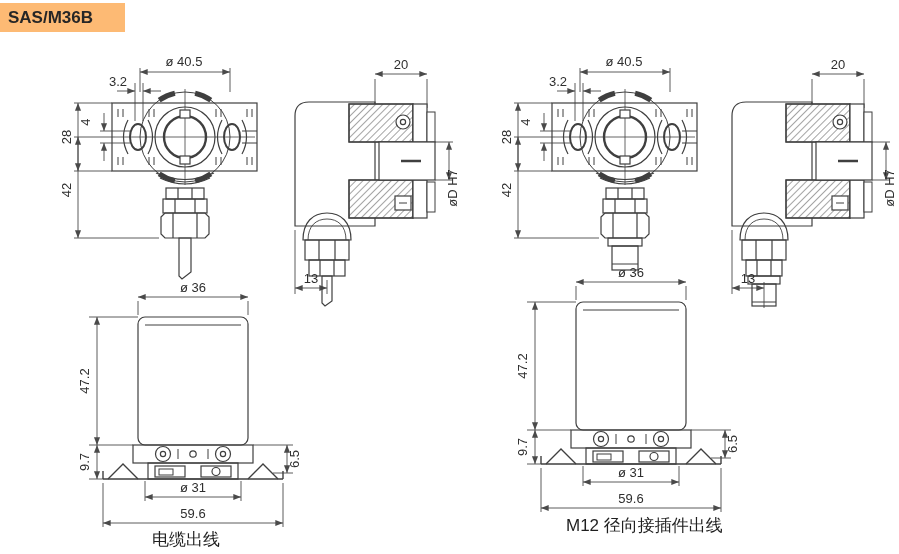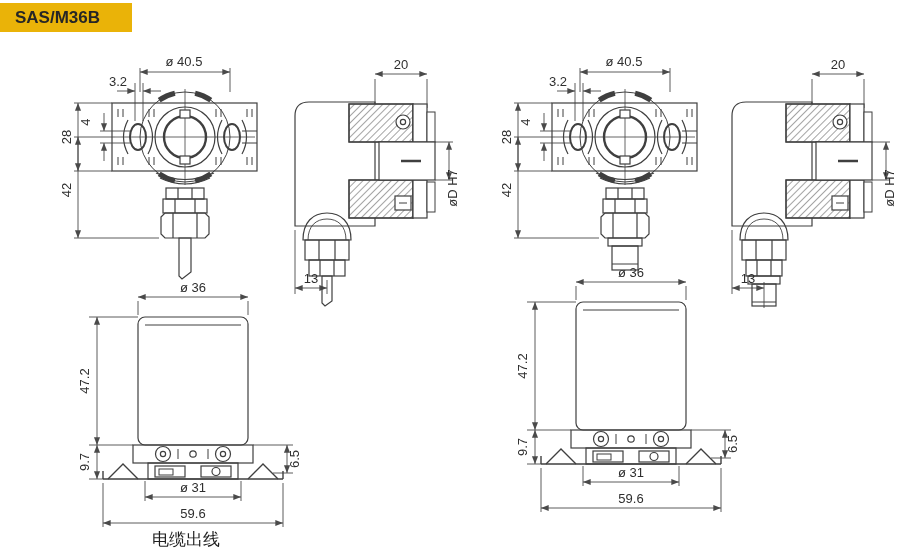--- a/index.html
+++ b/index.html
@@ -1,19 +1,19 @@
 <!DOCTYPE html>
 <html><head>
 <meta charset="utf-8">
 <style>
   html,body{margin:0;padding:0;background:#fff;}
   .canvas{position:relative;width:899px;height:554px;background:#ffffff;overflow:hidden;
           font-family:"Liberation Sans",sans-serif;border-right:1px solid #ececec;}
-  .title{position:absolute;left:0;top:3px;width:117px;height:29px;background:#eab308;
-         color:#262626;font-size:17px;font-weight:bold;line-height:29px;padding-left:15px;}
+  .title{position:absolute;left:0;top:3px;width:117px;height:29px;background:#fdba74;
+         color:#262626;font-size:17px;font-weight:bold;line-height:29px;padding-left:8px;}
   .view{position:absolute;}
   svg{display:block;}
   svg text{font-family:"Liberation Sans",sans-serif;font-size:13px;fill:#2e2e2e;stroke:none;}
   .cap{position:absolute;font-size:17px;color:#1f1f1f;white-space:nowrap;}
   .obj{stroke:#3f3f3f;stroke-width:1.2;fill:none;}
   .dim{stroke:#4a4a4a;stroke-width:0.9;fill:none;}
 </style>
 </head>
 <body>
 
@@ -332,14 +332,15 @@
       <path d="M28,196 V188 M208,196 V188" stroke-width="1.4"></path>
     </g>
     <text x="118" y="9" text-anchor="middle">ø 36</text>
     <text transform="rotate(-90 14 98)" x="14" y="98" text-anchor="middle">47.2</text>
     <text transform="rotate(-90 14 179)" x="14" y="179" text-anchor="middle">9.7</text>
     <text transform="rotate(-90 224 176)" x="224" y="176" text-anchor="middle">6.5</text>
     <text x="118" y="209" text-anchor="middle">ø 31</text>
     <text x="118" y="235" text-anchor="middle">59.6</text>
   </svg>
   </div>
+  <div class="cap" style="left:566px;top:514px">M12 径向接插件出线</div>
 
 </div>
 
 </body></html>

